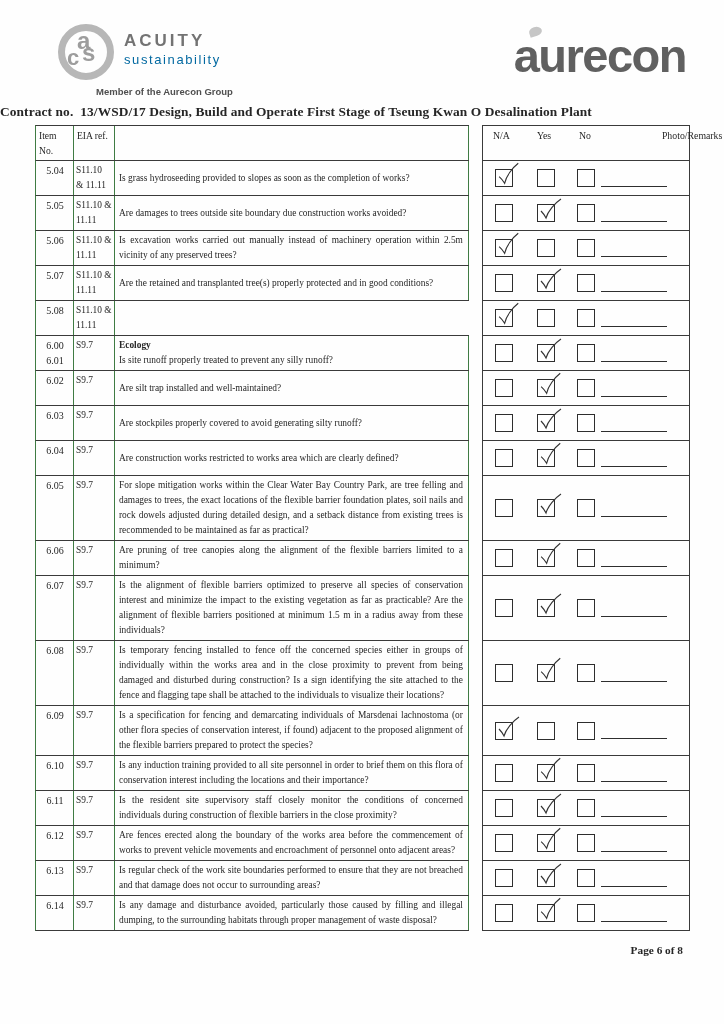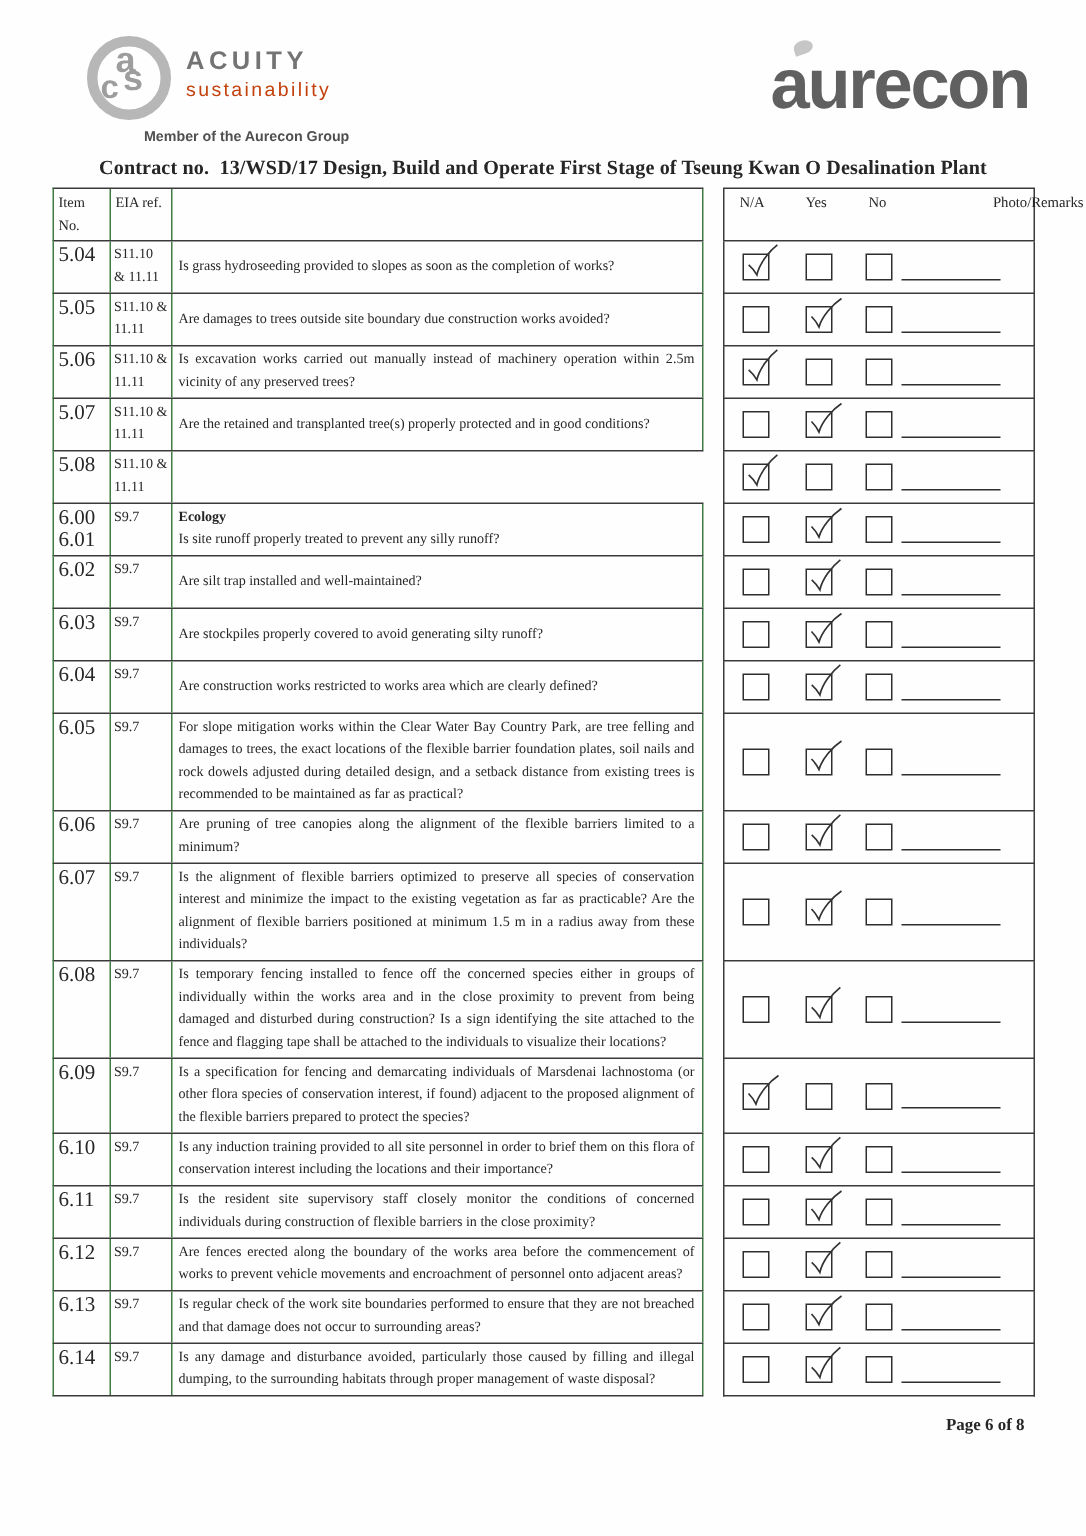--- a/index.html
+++ b/index.html
@@ -11,36 +11,36 @@
   .hdr { display:flex; justify-content:space-between; align-items:flex-start; padding:24px 34px 0 58px; }
   .acuity-block { position:relative; }
   .acuity-top { display:flex; align-items:flex-start; }
   .monogram { width:56px; height:56px; border:7px solid #b7b7b7; border-radius:50%; position:relative; flex:0 0 auto; }
   .monogram span { position:absolute; font-family:"Liberation Sans", sans-serif; font-weight:bold; color:#9d9d9d; line-height:1; }
   .mg-a { font-size:24px; top:-2px; left:12px; }
   .mg-c { font-size:22px; top:16px; left:2px; }
   .mg-s { font-size:24px; top:10px; left:17px; }
   .acuity-words { margin-left:10px; padding-top:8px; font-family:"Liberation Sans", sans-serif; }
   .acuity-name { font-size:17px; letter-spacing:3px; color:#737373; font-weight:bold; line-height:1; }
-  .acuity-tag { font-size:13px; letter-spacing:1.6px; color:#c2410c; margin-top:3px; text-align:right; }
+  .acuity-tag { font-size:13px; letter-spacing:1.6px; color:#0369a1; margin-top:3px; text-align:right; }
   .member-note { font-family:"Liberation Sans", sans-serif; font-size:9.5px; font-weight:bold; color:#4f4f4f; margin:6px 0 0 38px; }
   .aurecon { position:relative; margin:8px 4px 0 0; font-family:"Liberation Sans", sans-serif; font-weight:bold; font-size:47px; letter-spacing:-1.5px; color:#606060; line-height:1; }
   .aurecon .leaf { position:absolute; width:13px; height:9px; background:#c6c6c6; border-radius:55% 60% 55% 0; top:-5px; left:15px; transform:rotate(-18deg); }
 
   
-  .doc-title { text-align:center; font-weight:bold; font-size:13.4px; margin-top:7px; letter-spacing:0.1px; }
+  .doc-title { font-weight:bold; font-size:13.4px; margin-top:7px; letter-spacing:0.1px; }
 
   
   :root { --grn:#3f7b43; --ink:#3a3a3a; }
   .tbl { margin:5px 34px 0 35px; width:655px; }
   .trow { display:flex; align-items:stretch; }
   .lblock { width:480px; display:flex; border-left:1.3px solid var(--grn); border-bottom:1.3px solid var(--ink); min-height:35px; }
   .rblock { width:230px; margin-left:13px; border-left:1.3px solid var(--ink); border-right:1.3px solid var(--ink); border-bottom:1.3px solid var(--ink); min-height:35px; position:relative; display:flex; align-items:center; }
   .thead .lblock, .thead .rblock { border-top:1.4px solid var(--ink); min-height:36px; }
-  .c-item { width:38px; border-right:1.3px solid var(--grn); font-size:14px; padding:2px 2px 0 3px; white-space:pre-line; line-height:15px; text-align:left; }
+  .c-item { width:38px; border-right:1.3px solid var(--grn); font-size:10px; padding:2px 2px 0 3px; white-space:pre-line; line-height:15px; text-align:center; }
   .c-eia { width:41px; border-right:1.3px solid var(--grn); font-size:9.4px; padding:2px 0 0 2px; white-space:pre-line; line-height:15px; }
   .c-q { flex:1; border-right:1.3px solid var(--grn); font-size:9.4px; line-height:15px; padding:2px 5px 2px 4px; display:flex; flex-direction:column; justify-content:center; text-align:justify; }
   .q-head { font-weight:bold; display:block; }
   .thead .c-item, .thead .c-eia { text-align:left; padding-left:3px; font-size:9.6px; }
   .hd-lbl { position:absolute; top:4px; font-size:9.8px; }
   .hd-na { left:10px; } .hd-yes { left:54px; } .hd-no { left:96px; } .hd-photo { left:136px;margin-left:43px; }
   .cb { position:relative; width:18px; height:18px; border:1.7px solid #2e2e2e; background:#fff; flex:0 0 auto; }
   .cb-na { margin-left:12px; } .cb-yes { margin-left:24px; } .cb-no { margin-left:22px; }
   .tick { position:absolute; left:-3px; top:-10px; display:none; pointer-events:none; }
   .cb.checked .tick { display:block; }

